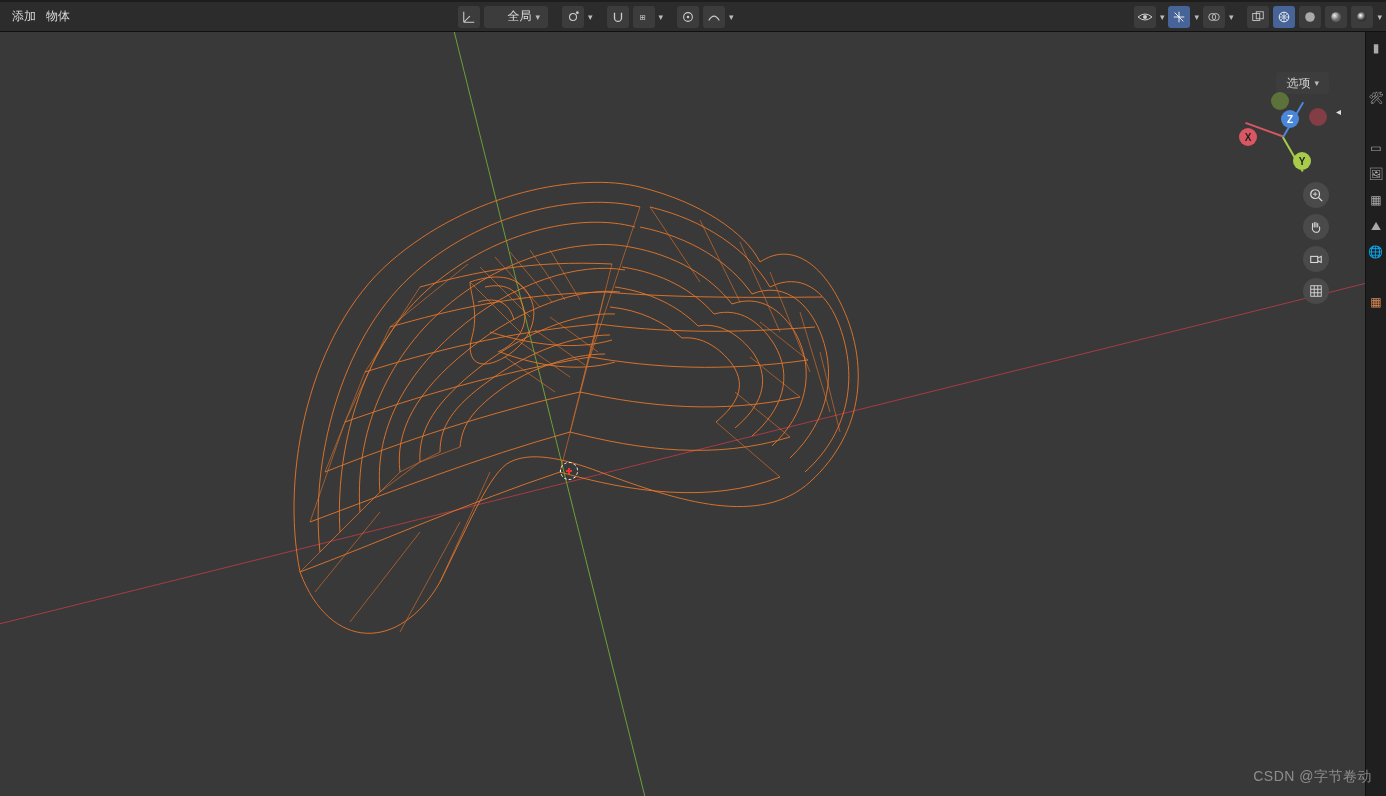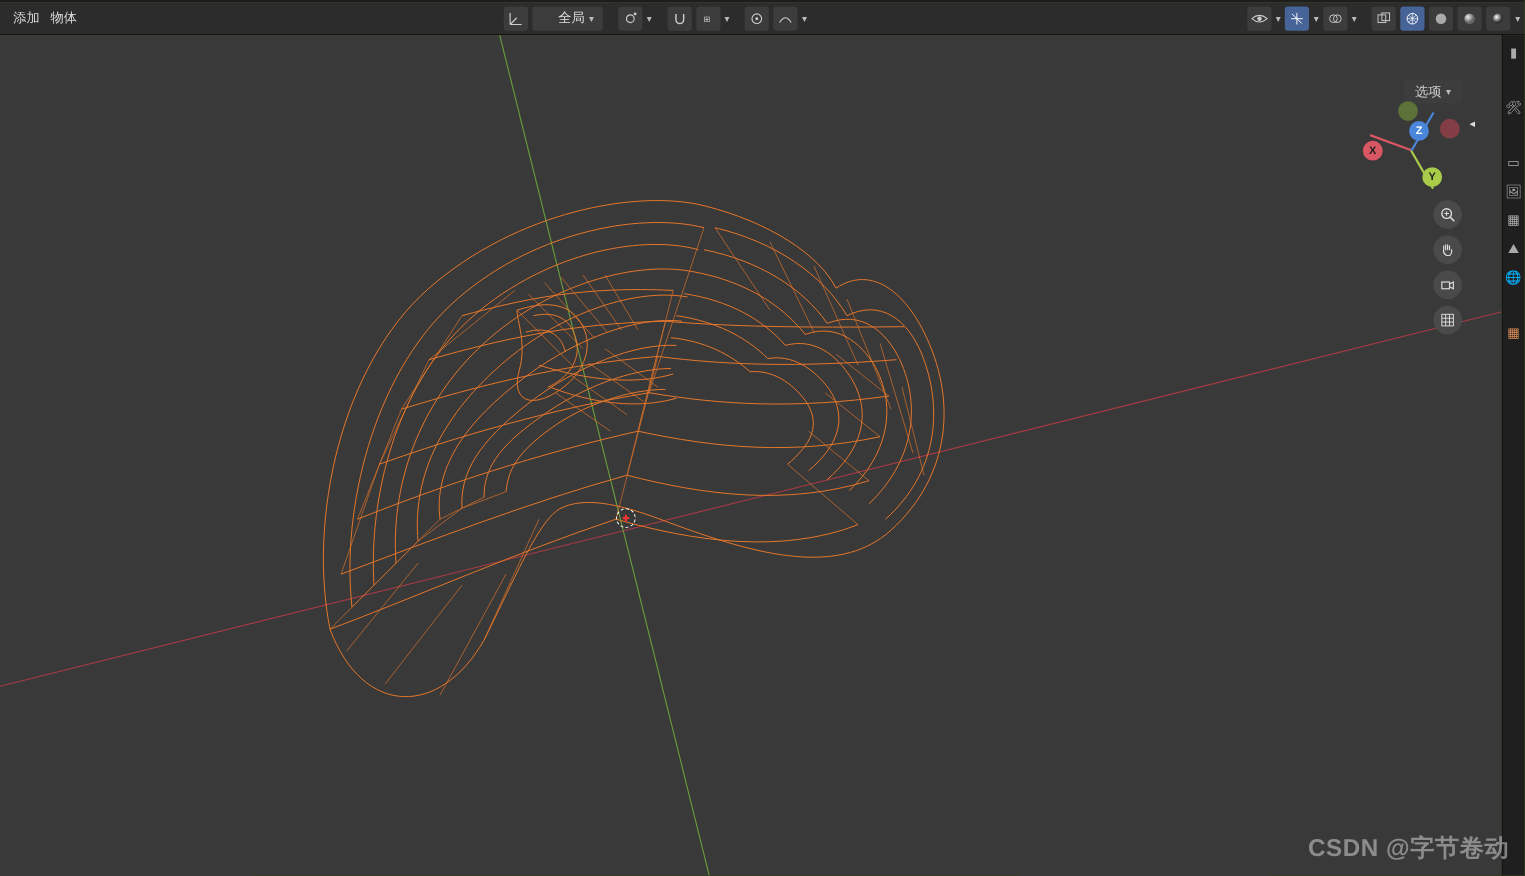--- a/index.html
+++ b/index.html
@@ -84,21 +84,21 @@
     background:#1f1f1f; border-left:1px solid #111;
     display:flex; flex-direction:column; align-items:center; padding-top:8px; gap:10px;
   }
   .right-strip .rs { width:16px; height:16px; border-radius:2px; display:flex; align-items:center; justify-content:center; color:#aaa; font-size:12px; }
   .rs-gap { height: 14px; }
 
   
   .collapse-caret { position:absolute; top:74px; right:24px; color:#ddd; font-size:10px; }
 
   
-  .watermark { position:absolute; right:14px; bottom:10px; color:rgba(210,210,210,0.55); font-size:22px; letter-spacing:0.5px;font-weight:bold; }
+  .watermark { position:absolute; right:14px; bottom:10px; color:rgba(210,210,210,0.55); font-size:14px; letter-spacing:0.5px; }
 
   svg { display:block; }
 </style>
 </head>
 <body>
 
 <div class="app">
 
   <div class="workspace-tabs"></div>
 

